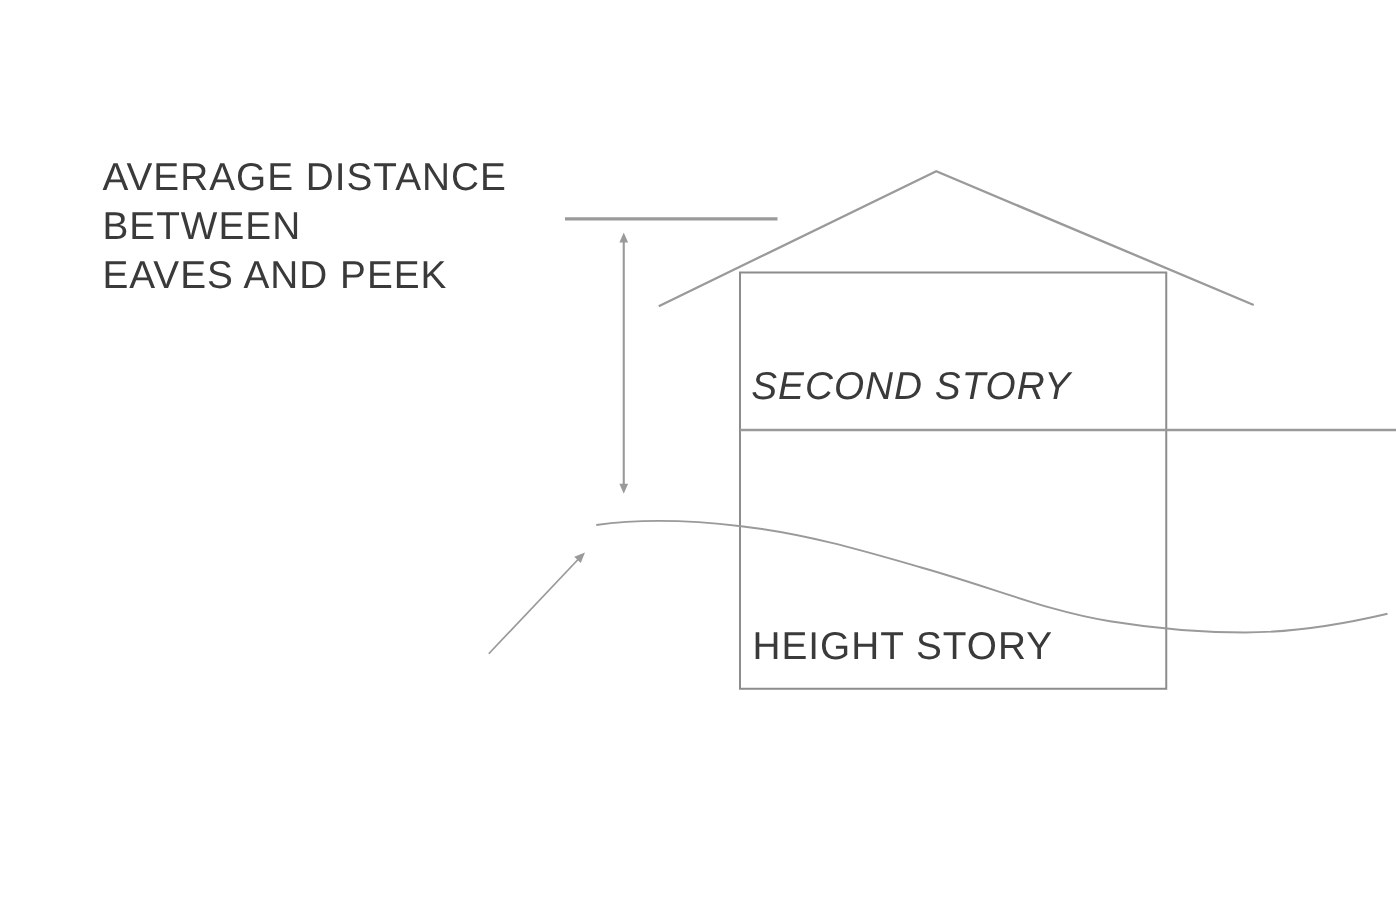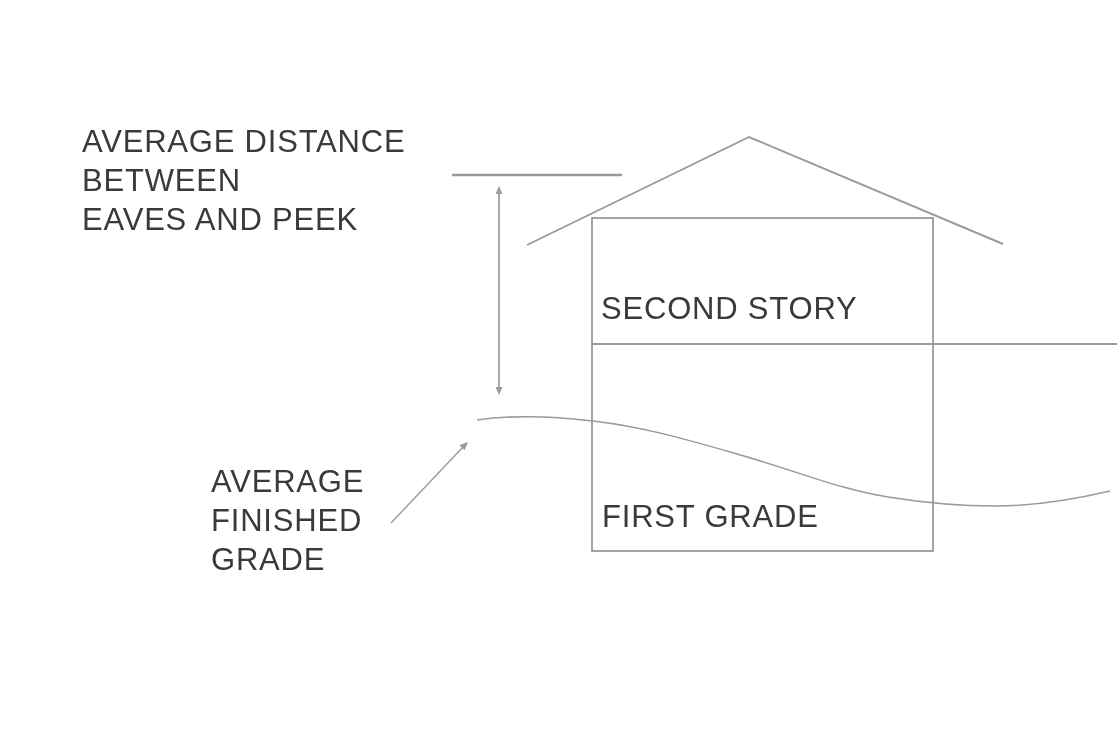--- a/index.html
+++ b/index.html
@@ -27,21 +27,21 @@
     color: #3a3a3a;
     font-size: 31px;
     line-height: 39px;
     letter-spacing: 0.8px;
     white-space: pre-line;
     font-weight: 400;
     -webkit-font-smoothing: antialiased;
   }
   .label-avg-distance { left: 82px;  top: 122px; }
   .label-height       { left: 308px; top: 302px; }
-  .label-second-story { left: 601px; top: 289px; }
+  .label-second-story { left: 601px; top: 289px; font-style: italic; }
   .label-first-story  { left: 602px; top: 497px; }
   .label-avg-grade    { left: 211px; top: 462px; }
 </style>
 </head>
 <body>
 
 <div id="stage">
 
   <svg id="linework" viewBox="0 0 1117 731" xmlns="http://www.w3.org/2000/svg">
 
@@ -67,19 +67,16 @@
     </g>
   </svg>
 
   <div class="label label-avg-distance">AVERAGE DISTANCE
 BETWEEN
 EAVES AND PEEK</div>
 
 
   <div class="label label-second-story">SECOND STORY</div>
 
-  <div class="label label-first-story">FIRST GRADE</div>
+  <div class="label label-first-story">HEIGHT STORY</div>
 
-  <div class="label label-avg-grade">AVERAGE
-FINISHED
-GRADE</div>
 
 </div>
 
 </body></html>

